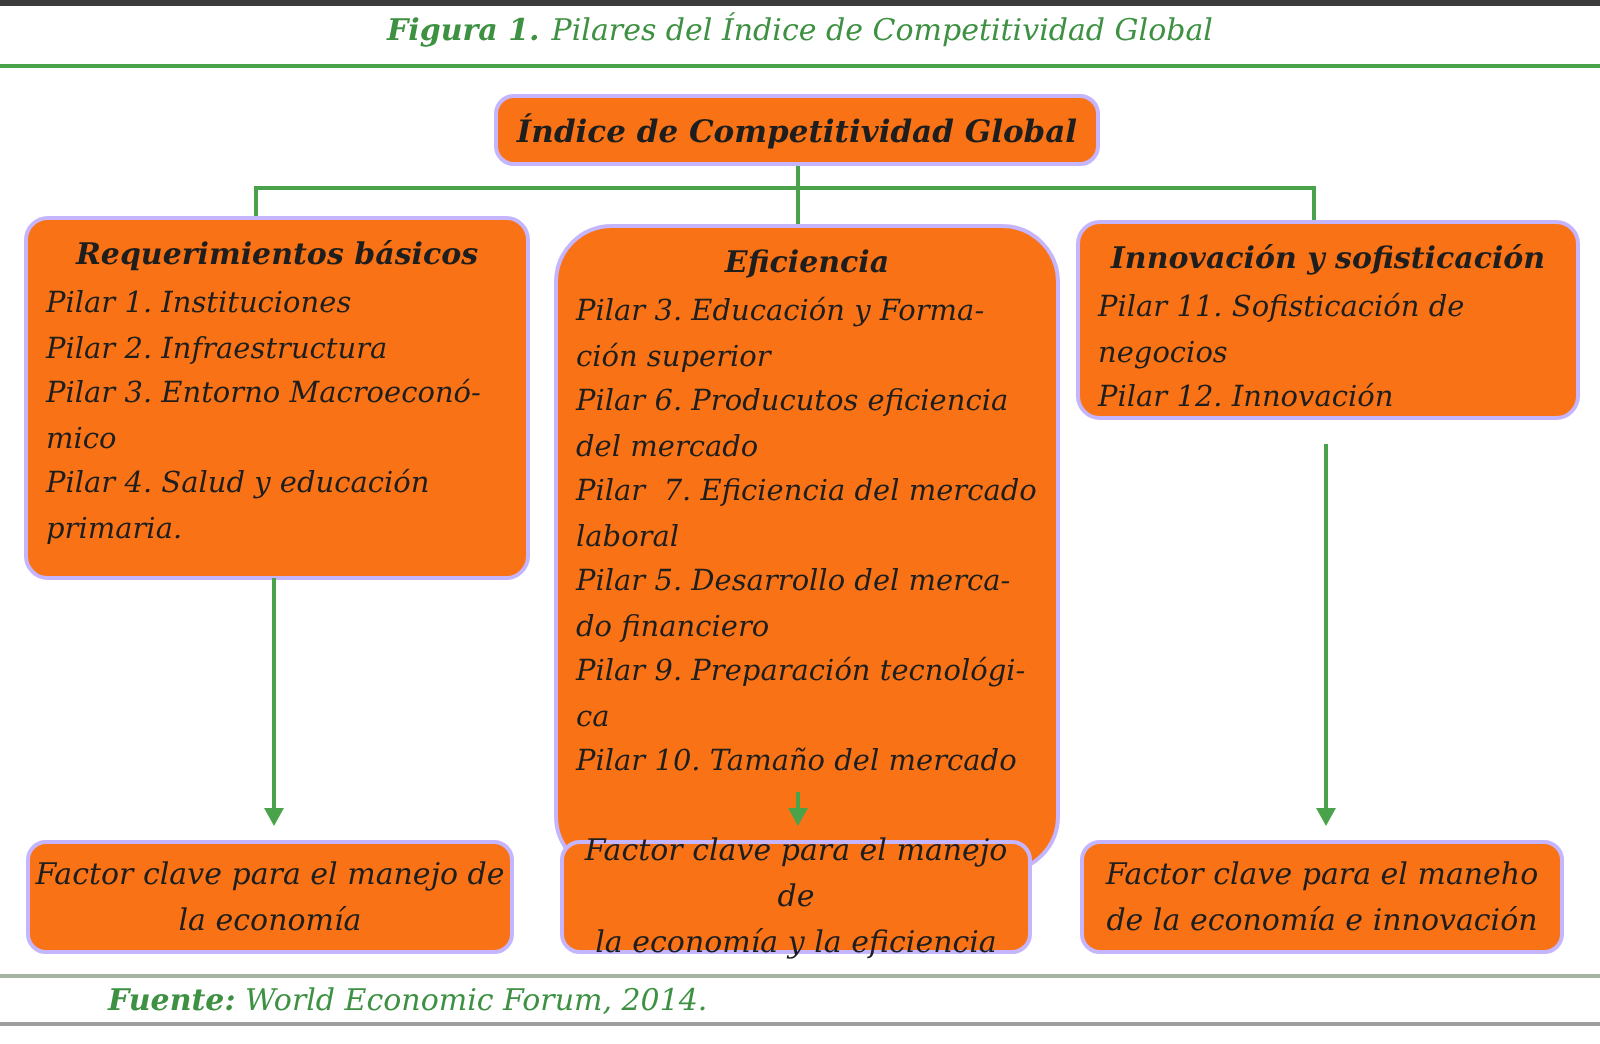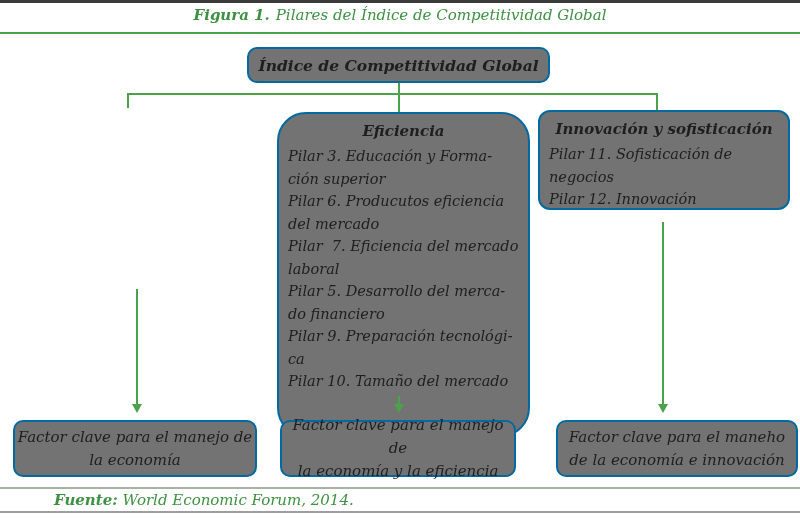--- a/index.html
+++ b/index.html
@@ -27,23 +27,23 @@
     text-align: center; font-size: 15px; color: #3e9142;
   }
   .fig-caption .fig-label { font-weight: bold; margin-right: 6px; }
 
   
   .conn { position: absolute; background: #4aa24b; }
 
   
   .gbox {
     position: absolute;
-    border: 2px solid #0369a1;
+    border: 2px solid #c4b5fd;
     border-radius: 12px;
-    background: #737373;
+    background: #f97316;
   }
   .root-box {
     left: 247px; top: 47px; width: 303px; height: 36px;
     border-radius: 10px;
     display: flex; align-items: center; justify-content: center;
     font-weight: bold; font-size: 15.5px;
   }
   .col-box { padding-top: 5px; }
   .col-box .col-title {
     text-align: center; font-weight: bold; font-size: 15px;
@@ -70,21 +70,21 @@
   
   .out-box {
     border-radius: 10px;
     top: 420px; height: 57px;
     display: flex; align-items: center; justify-content: center;
     text-align: center; font-size: 15px; line-height: 23px;
     white-space: pre-line;
   }
   .out-left  { left: 13px;  width: 244px; }
   .out-mid   { left: 280px; width: 236px; }
-  .out-right { left: 556px; width: 242px; }
+  .out-right { left: 540px; width: 242px; }
 
   
   .source {
     position: absolute; left: 10px; top: 491px;
     font-size: 15px; color: #3e9142;
   }
   .source .source-label { font-weight: bold; margin-left: 44px; }
 </style>
 </head>
 <body>
@@ -100,20 +100,29 @@
   <div class="gbox root-box">
     <span>Índice de Competitividad Global</span>
   </div>
 
   <div class="conn" style="left:398px; top:83px; width:2px; height:10px;"></div>
   <div class="conn" style="left:127px; top:93px; width:531px; height:2px;"></div>
   <div class="conn" style="left:127px; top:93px; width:2px; height:15px;"></div>
   <div class="conn" style="left:398px; top:93px; width:2px; height:19px;"></div>
   <div class="conn" style="left:656px; top:93px; width:2px; height:17px;"></div>
 
+  <div class="gbox col-box box-left">
+    <div class="col-title">Requerimientos básicos</div>
+    <div class="pillar">Pilar 1. Instituciones</div>
+    <div class="pillar">Pilar 2. Infraestructura</div>
+    <div class="pillar">Pilar 3. Entorno Macroeconó-
+mico</div>
+    <div class="pillar">Pilar 4. Salud y educación
+primaria.</div>
+  </div>
 
   <div class="gbox col-box box-mid">
     <div class="col-title">Eficiencia</div>
     <div class="pillar">Pilar 3. Educación y Forma-
 ción superior</div>
     <div class="pillar">Pilar 6. Producutos eficiencia
 del mercado</div>
     <div class="pillar">Pilar  7. Eficiencia del mercado
 laboral</div>
     <div class="pillar">Pilar 5. Desarrollo del merca-

